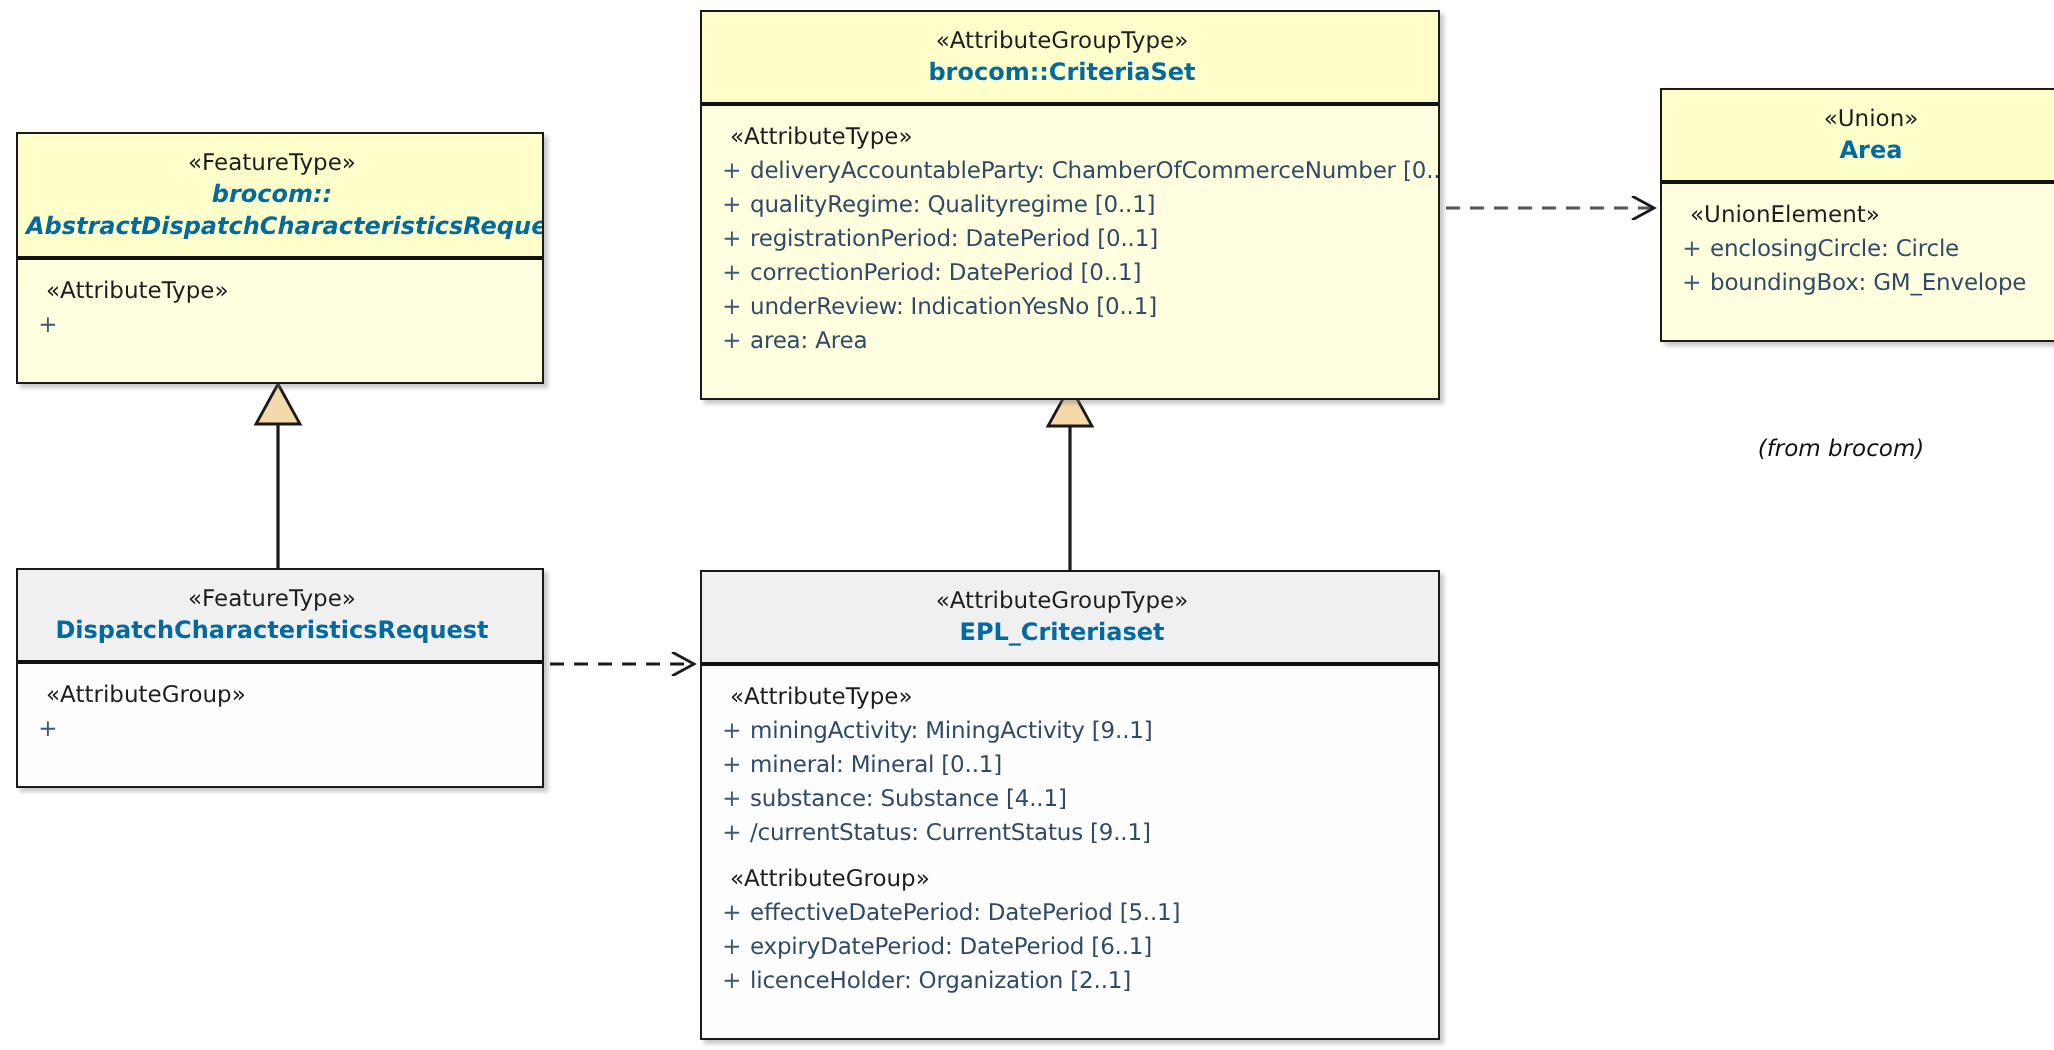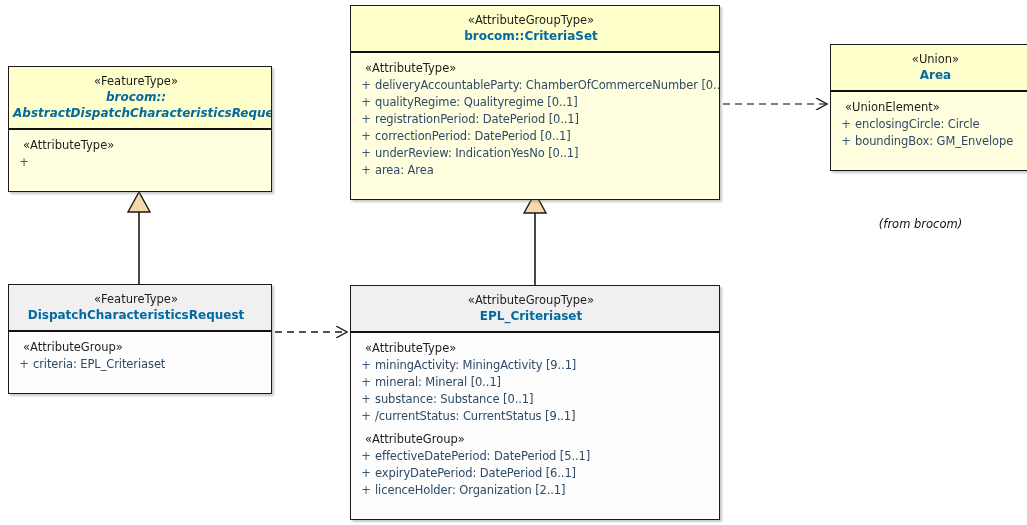--- a/index.html
+++ b/index.html
@@ -213,21 +213,20 @@
 
   <div class="uml-class plain" style="left:8px; top:284px; width:264px;">
     <div class="class-header">
       <span class="stereotype">«FeatureType»</span>
       <span class="class-name">DispatchCharacteristicsRequest</span>
     </div>
     <div class="class-body" style="min-height:48px;">
       <div class="group-label">«AttributeGroup»</div>
       <div class="attr-row">
         <span class="attr-vis">+</span>
-        <span class="attr-text">criteria: EPL_Criteriaset</span>
       </div>
     </div>
   </div>
 
   <div class="uml-class plain" style="left:350px; top:285px; width:370px;">
     <div class="class-header">
       <span class="stereotype">«AttributeGroupType»</span>
       <span class="class-name">EPL_Criteriaset</span>
     </div>
     <div class="class-body" style="min-height:165px;">
@@ -235,21 +234,21 @@
       <div class="attr-row">
         <span class="attr-vis">+</span>
         <span class="attr-text">miningActivity: MiningActivity [9..1]</span>
       </div>
       <div class="attr-row">
         <span class="attr-vis">+</span>
         <span class="attr-text">mineral: Mineral [0..1]</span>
       </div>
       <div class="attr-row">
         <span class="attr-vis">+</span>
-        <span class="attr-text">substance: Substance [0..1]</span>
+        <span class="attr-text">substance: Substance [4..1]</span>
       </div>
       <div class="attr-row">
         <span class="attr-vis">+</span>
         <span class="attr-text">/currentStatus: CurrentStatus [9..1]</span>
       </div>
 
       <div class="group-label spaced">«AttributeGroup»</div>
       <div class="attr-row">
         <span class="attr-vis">+</span>
         <span class="attr-text">effectiveDatePeriod: DatePeriod [5..1]</span>

